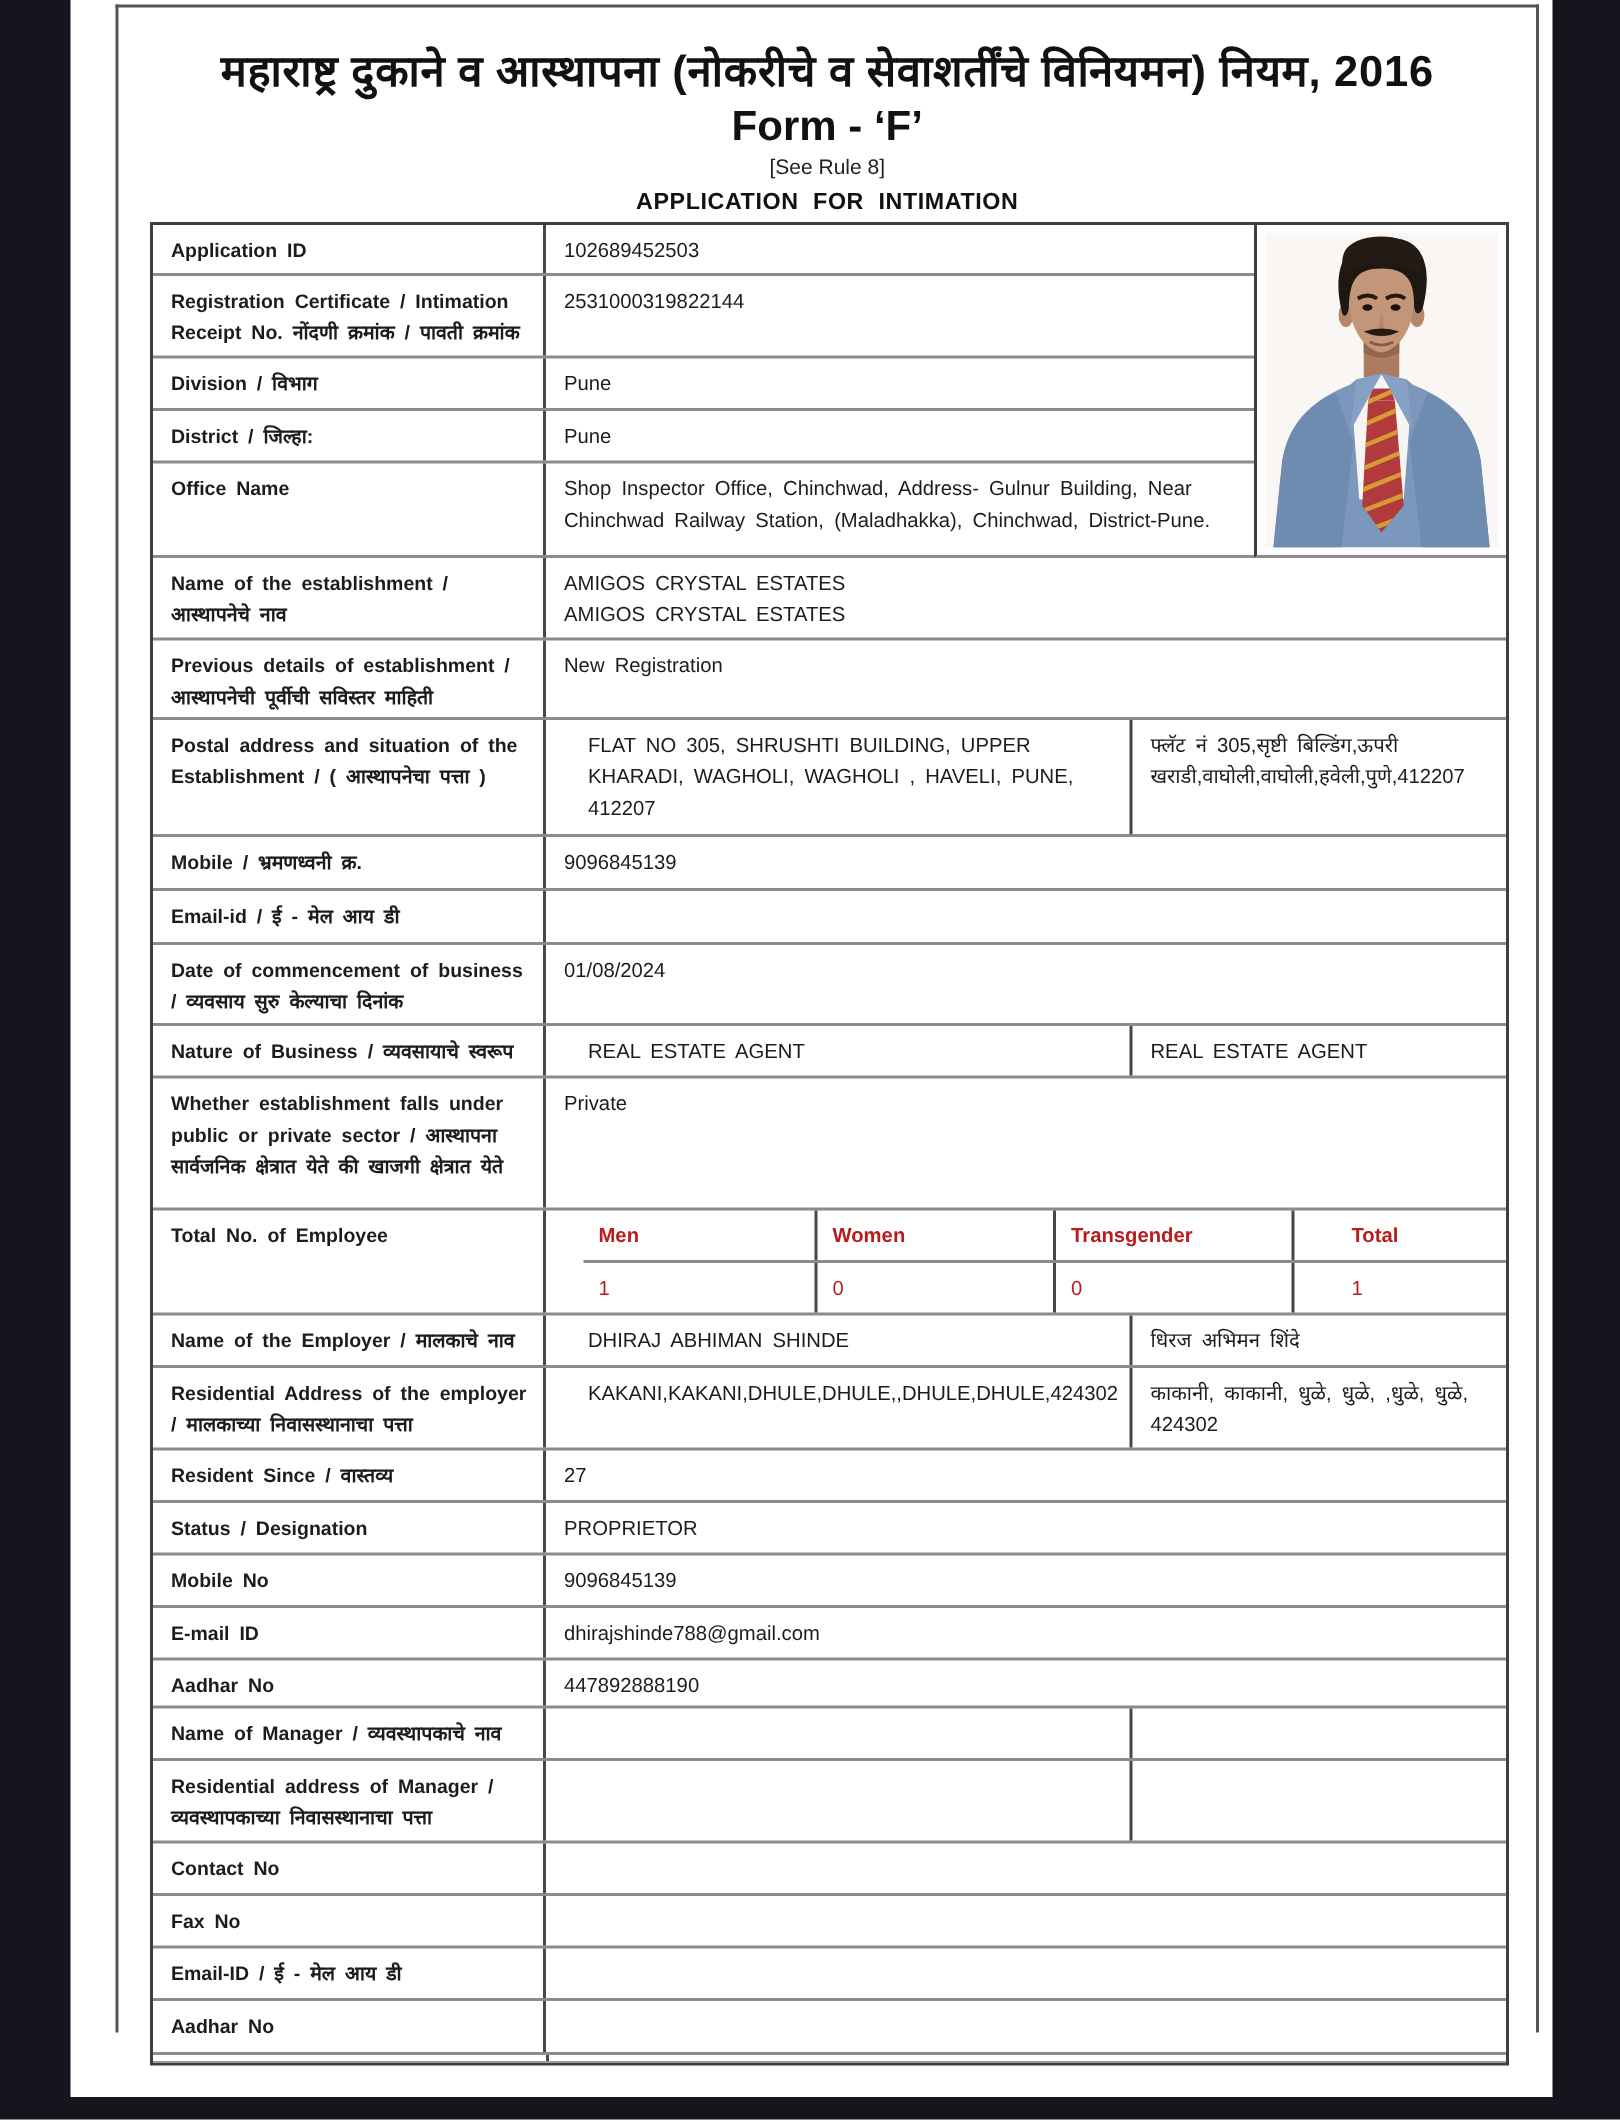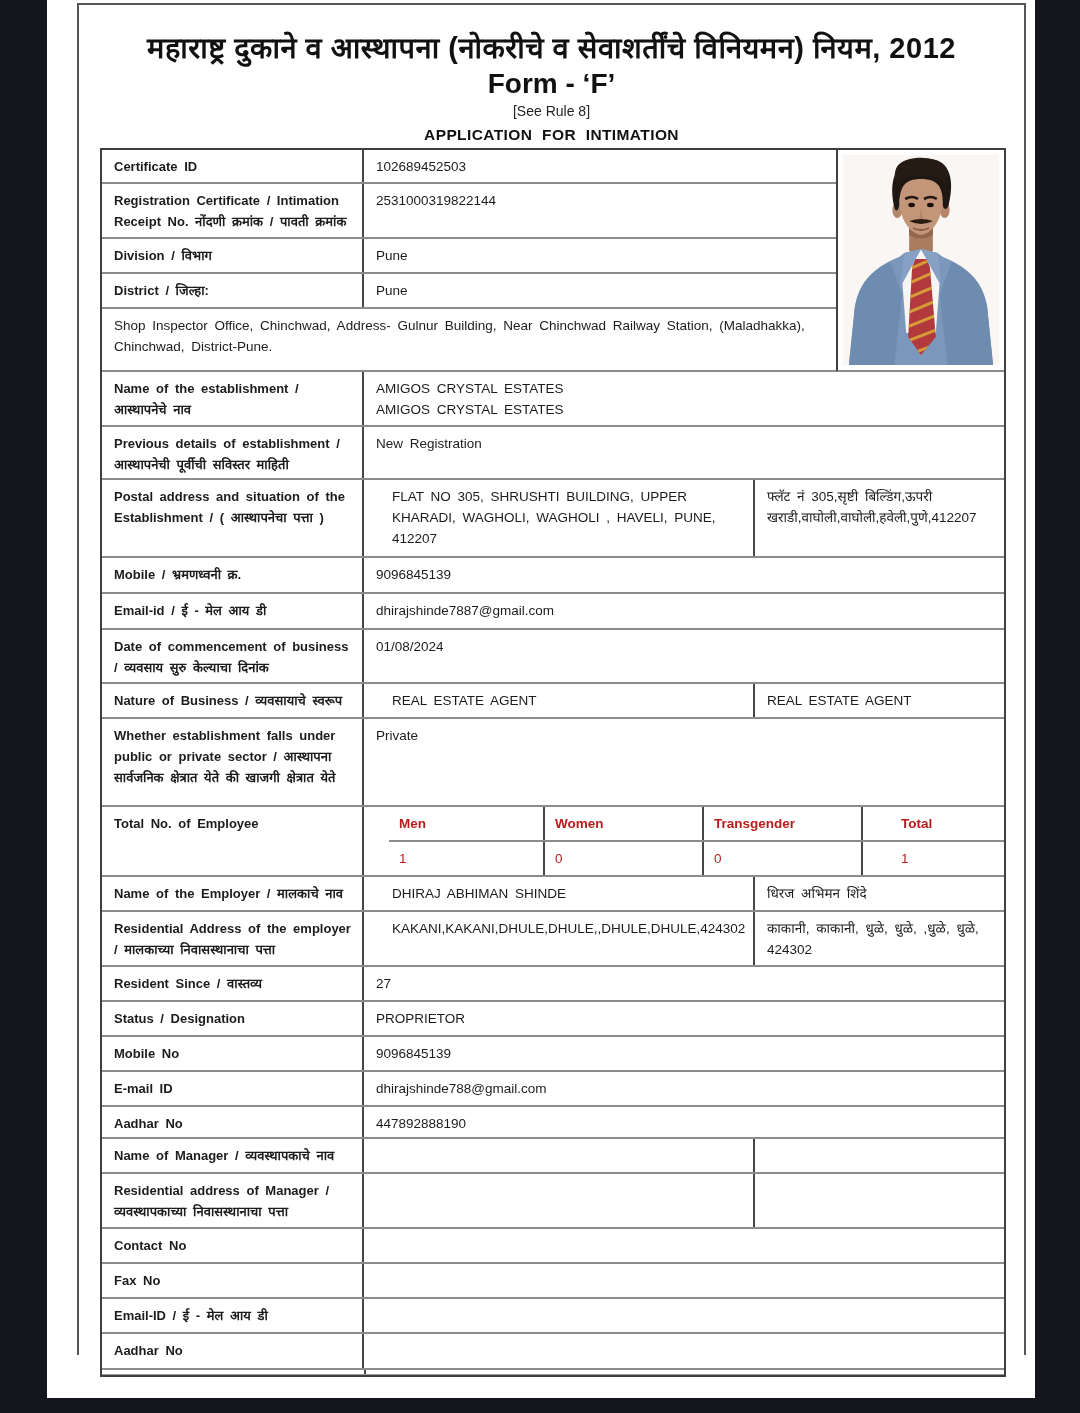--- a/index.html
+++ b/index.html
@@ -42,21 +42,21 @@
   .photo-cell svg{width:100%;height:100%;display:block;}
 </style>
 </head>
 <body>
 
 <div class="stage">
   <div class="page">
     <div class="page-border"></div>
 
     <div class="doc-header">
-      <div class="title-mr">महाराष्ट्र दुकाने व आस्थापना (नोकरीचे व सेवाशर्तींचे विनियमन) नियम, 2012</div>
+      <div class="title-mr">महाराष्ट्र दुकाने व आस्थापना (नोकरीचे व सेवाशर्तींचे विनियमन) नियम, 2016</div>
       <div class="form-no">Form - ‘F’</div>
       <div class="rule-ref">[See Rule 8]</div>
       <div class="subtitle">APPLICATION FOR INTIMATION</div>
     </div>
 
     <div class="form-table">
       <div class="photo-cell">
         <svg viewBox="0 0 158 210" preserveAspectRatio="none">
           <rect x="0" y="0" width="158" height="210" fill="#f9f6f3"></rect>
 
@@ -110,36 +110,37 @@
 
           <path d="M79,52 l-2,12 q2,2 4,0 Z" fill="#b5866a"></path>
 
           <path d="M67,66 Q79,62 91,66 Q79,72 67,66 Z" fill="#2a1b12"></path>
 
           <path d="M71,73 q8,4 16,0" stroke="#8a5a48" stroke-width="1.8" fill="none"></path>
         </svg>
       </div>
 
       <div class="trow narrow" style="height: 34px;">
-          <div class="cell lab">Certificate ID</div>
+          <div class="cell lab">Application ID</div>
           <div class="cell val">102689452503</div>
         </div>
         <div class="trow narrow" style="height: 55px;">
           <div class="cell lab">Registration Certificate / Intimation Receipt No. नोंदणी क्रमांक / पावती क्रमांक</div>
           <div class="cell val">2531000319822144</div>
         </div>
         <div class="trow narrow" style="height: 35px;">
           <div class="cell lab">Division / विभाग</div>
           <div class="cell val">Pune</div>
         </div>
         <div class="trow narrow" style="height: 35px;">
           <div class="cell lab">District / जिल्हा:</div>
           <div class="cell val">Pune</div>
         </div>
         <div class="trow narrow" style="height: 63px;">
+          <div class="cell lab">Office Name</div>
           <div class="cell val">Shop Inspector Office, Chinchwad, Address- Gulnur Building, Near Chinchwad Railway Station, (Maladhakka), Chinchwad, District-Pune.</div>
         </div>
         <div class="trow simple" style="height: 55px;">
           <div class="cell lab">Name of the establishment / आस्थापनेचे नाव</div>
           <div class="cell val">AMIGOS CRYSTAL ESTATES
 AMIGOS CRYSTAL ESTATES</div>
         </div>
         <div class="trow simple" style="height: 53px;">
           <div class="cell lab">Previous details of establishment / आस्थापनेची पूर्वीची सविस्तर माहिती</div>
           <div class="cell val">New Registration</div>
@@ -148,21 +149,20 @@
           <div class="cell lab">Postal address and situation of the Establishment / ( आस्थापनेचा पत्ता )</div>
           <div class="cell val">FLAT NO 305, SHRUSHTI BUILDING, UPPER KHARADI, WAGHOLI, WAGHOLI , HAVELI, PUNE, 412207</div>
           <div class="cell val2">फ्लॅट नं 305,सृष्टी बिल्डिंग,ऊपरी खराडी,वाघोली,वाघोली,हवेली,पुणे,412207</div>
         </div>
         <div class="trow simple" style="height: 36px;">
           <div class="cell lab">Mobile / भ्रमणध्वनी क्र.</div>
           <div class="cell val">9096845139</div>
         </div>
         <div class="trow simple" style="height: 36px;">
           <div class="cell lab">Email-id / ई - मेल आय डी</div>
-          <div class="cell val">dhirajshinde7887@gmail.com</div>
         </div>
         <div class="trow simple" style="height: 54px;">
           <div class="cell lab">Date of commencement of business / व्यवसाय सुरु केल्याचा दिनांक</div>
           <div class="cell val">01/08/2024</div>
         </div>
         <div class="trow triple" style="height: 35px;">
           <div class="cell lab">Nature of Business / व्यवसायाचे स्वरूप</div>
           <div class="cell val">REAL ESTATE AGENT</div>
           <div class="cell val2">REAL ESTATE AGENT</div>
         </div>

